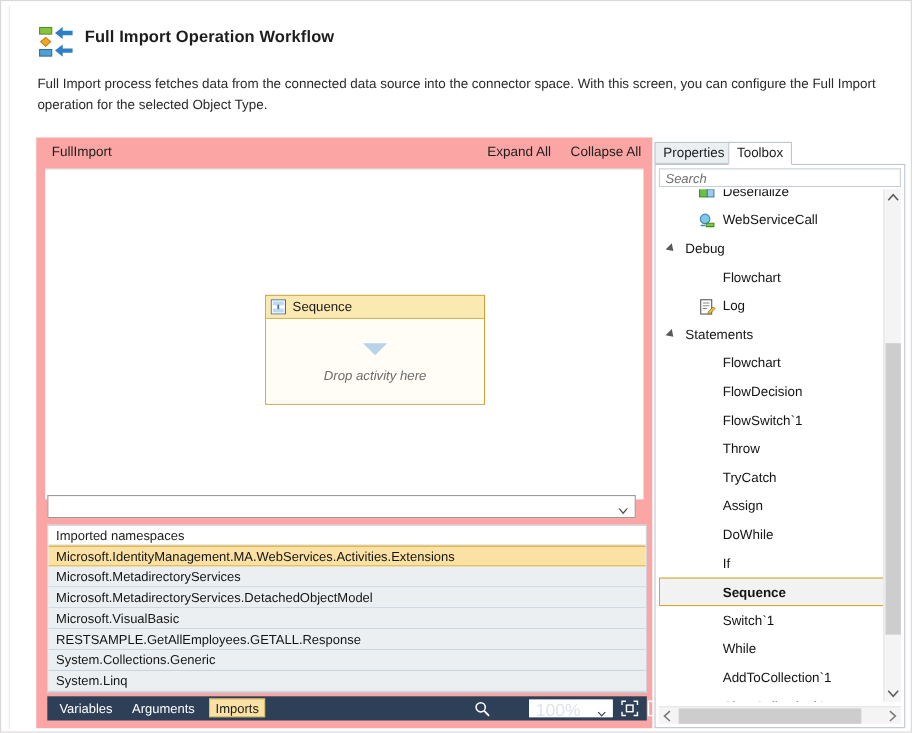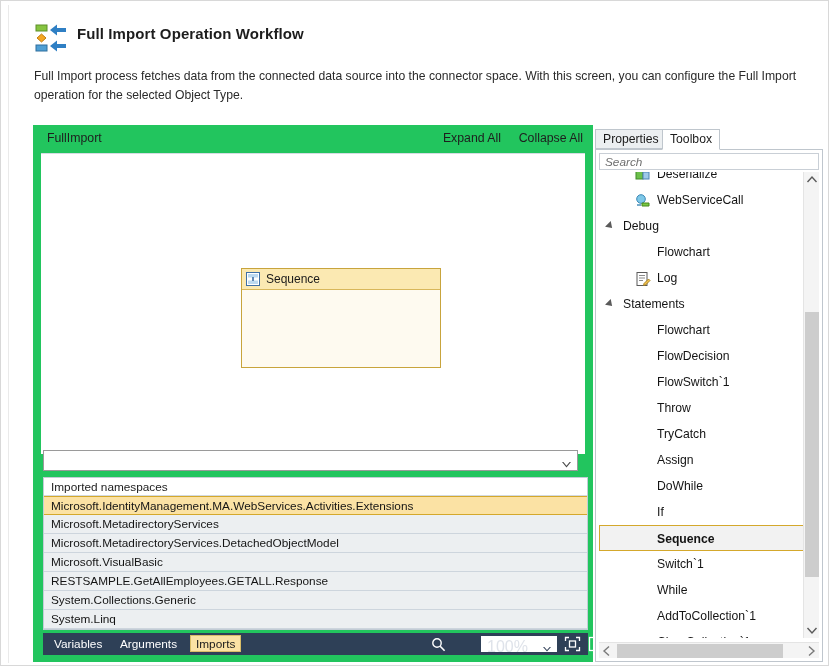--- a/index.html
+++ b/index.html
@@ -62,21 +62,21 @@
     font-size: 12.2px;
     line-height: 19px;
     color: #2a2a2a;
   }
 
   
   #designer {
     position: absolute;
     left: 24px; top: 120px;
     width: 560px; height: 537px;
-    background: #22c55e;
+    background: #fca5a5;
     box-sizing: border-box;
   }
   #designer-toolbar {
     position: absolute;
     left: 0; top: 0;
     width: 560px; height: 28px;
   }
   #breadcrumb {
     position: absolute;
     left: 14px; top: 6px;
@@ -466,20 +466,24 @@
           <div id="sequence-header">
             <span id="sequence-icon">
               <svg width="14" height="14" viewBox="0 0 14 14">
                 <rect x="0.5" y="0.5" width="13" height="13" fill="#ffffff" stroke="#3f6fa5" stroke-width="1"></rect>
                 <rect x="2" y="2" width="10" height="3.5" fill="#bcd9f0"></rect>
                 <rect x="2" y="8.5" width="10" height="3.5" fill="#bcd9f0"></rect>
                 <rect x="6.2" y="5" width="1.6" height="4" fill="#3f6fa5"></rect>
               </svg>
             </span>
             <span id="sequence-label">Sequence</span>
+          </div>
+          <div id="sequence-body">
+            <span id="drop-triangle"></span>
+            <div id="drop-hint">Drop activity here</div>
           </div>
         </div>
       </div>
 
       <div id="import-combo">
         <span class="chev">
           <svg width="9" height="6" viewBox="0 0 9 6">
               <path d="M0 0 L4.5 5.5 L9 0 L7.6 0 L4.5 3.7 L1.4 0 Z" fill="#4a4a4a"></path>
             </svg>
         </span>

